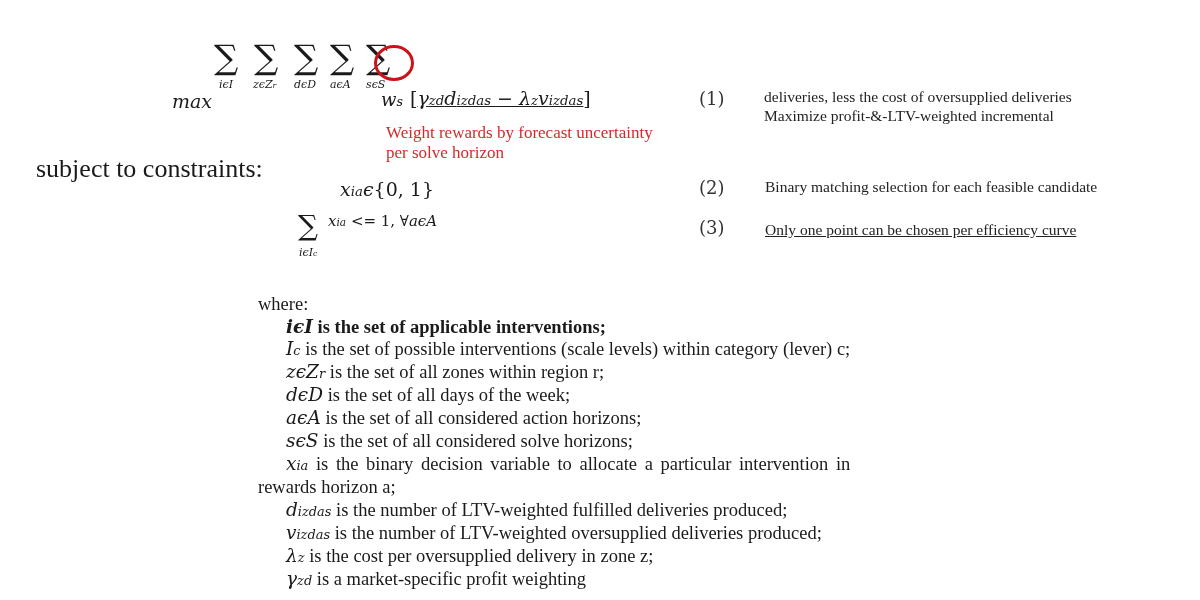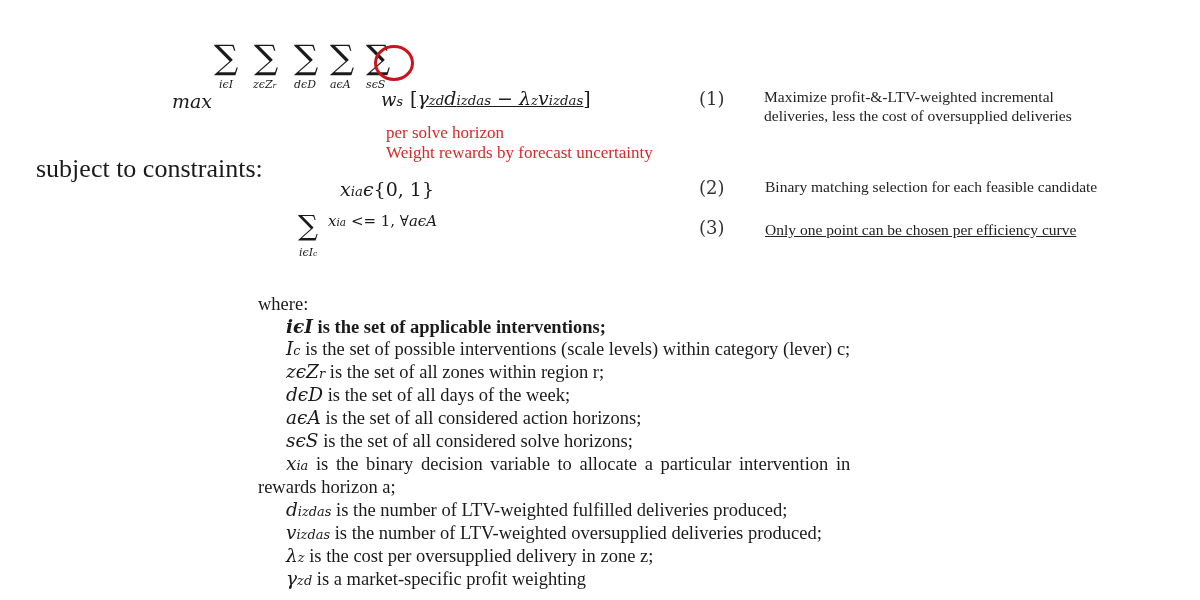--- a/index.html
+++ b/index.html
@@ -34,28 +34,28 @@
     <span class="sigma" style="left:116px;">∑</span>
     <span class="sub" style="left:116px;">aϵA</span>
     <span class="sigma" style="left:152px;">∑</span>
     <span class="sub" style="left:152px;">sϵS</span>
   </div>
   <span class="abs math" style="left:381px; top:49px; font-size:18px;">w<span class="sb">s</span></span>
   <div class="circle"></div>
   <span class="abs math" style="left:410px; top:47px; font-size:19px;text-decoration:underline;"><span class="upright">[</span>γ<span class="sb">zd</span>d<span class="sb">izdas</span> <span class="upright">−</span> λ<span class="sb">z</span>v<span class="sb">izdas</span><span class="upright">]</span></span>
   <span class="abs eqnum" style="left:699px; top:48px;">(1)</span>
   <div class="abs note" style="left:764px; top:47px;">
+    <div>deliveries, less the cost of oversupplied deliveries</div>
     <div>Maximize profit-&amp;-LTV-weighted incremental</div>
-    <div>deliveries, less the cost of oversupplied deliveries</div>
   </div>
 </div>
 
 <div class="abs red" style="left:386px; top:83px; font-size:17px; line-height:20px;">
+  <div>Weight rewards by forecast uncertainty</div>
   <div>per solve horizon</div>
-  <div>Weight rewards by forecast uncertainty</div>
 </div>
 
 <span class="abs main-text" style="left:36px; top:114px;">subject to constraints:</span>
 
 <span class="abs math" style="left:340px; top:138px; font-size:19px;">x<span class="sb">ia</span>ϵ<span class="upright">{0, 1}</span></span>
 <span class="abs eqnum" style="left:699px; top:137px;">(2)</span>
 <span class="abs note" style="left:765px; top:137px;">Binary matching selection for each feasible candidate</span>
 
 <div>
   <span class="abs" style="left:298px; top:172px; font-family:'DejaVu Serif',serif; font-size:28px; line-height:28px;">∑</span>

